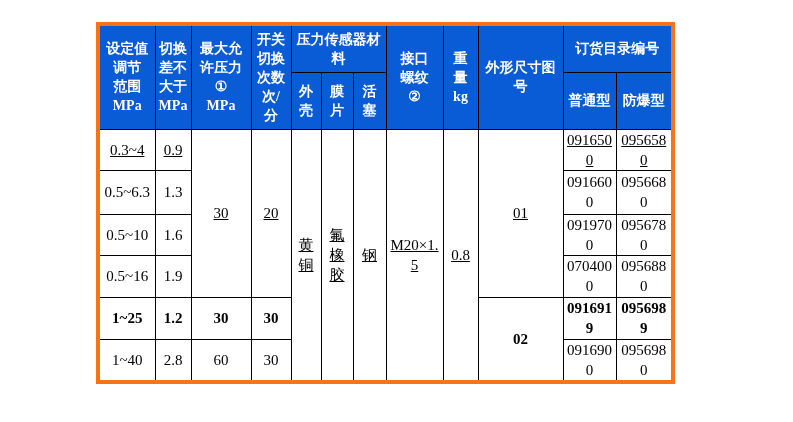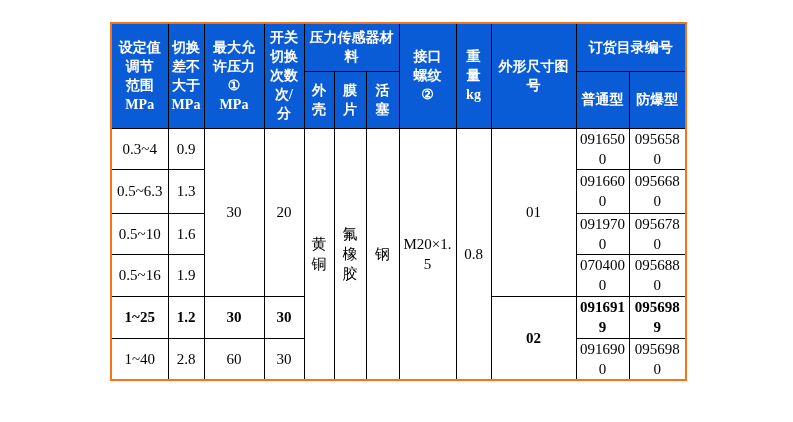--- a/index.html
+++ b/index.html
@@ -10,25 +10,25 @@
   .canvas {
     position: relative;
     width: 793px;
     height: 422px;
     background: #ffffff;
     overflow: hidden;
     font-family: "Liberation Serif", "DejaVu Serif", serif;
   }
   table.spec {
     position: absolute;
-    left: 110px;
+    left: 96px;
     top: 22px;
     border-collapse: collapse;
     table-layout: fixed;
-    border: 2px solid #f97316;
+    border: 4px solid #f97316;
   }
   table.spec th,
   table.spec td {
     border: 1px solid #000000;
     text-align: center;
     vertical-align: middle;
     padding: 0 2px;
     overflow: hidden;
   }
   table.spec th {
@@ -40,21 +40,21 @@
     white-space: pre-line;
   }
   table.spec td {
     color: #000000;
     font-size: 15px;
     line-height: 20px;
     background: #ffffff;
   }
   tr.h1 { height: 48px; }
   tr.h2 { height: 57px; }
-  tr.r1 { height: 41px; }
+  tr.r1 { height: 41px; text-decoration: underline; }
   tr.r2 { height: 44px; }
   tr.r3 { height: 41px; }
   tr.r4 { height: 42px; }
   tr.r5 { height: 42px; font-weight: bold; }
   tr.r6 { height: 41px; }
   td.brk {
     word-break: break-all;
     padding: 0 3px;
   }
   td.cjk-stack {

